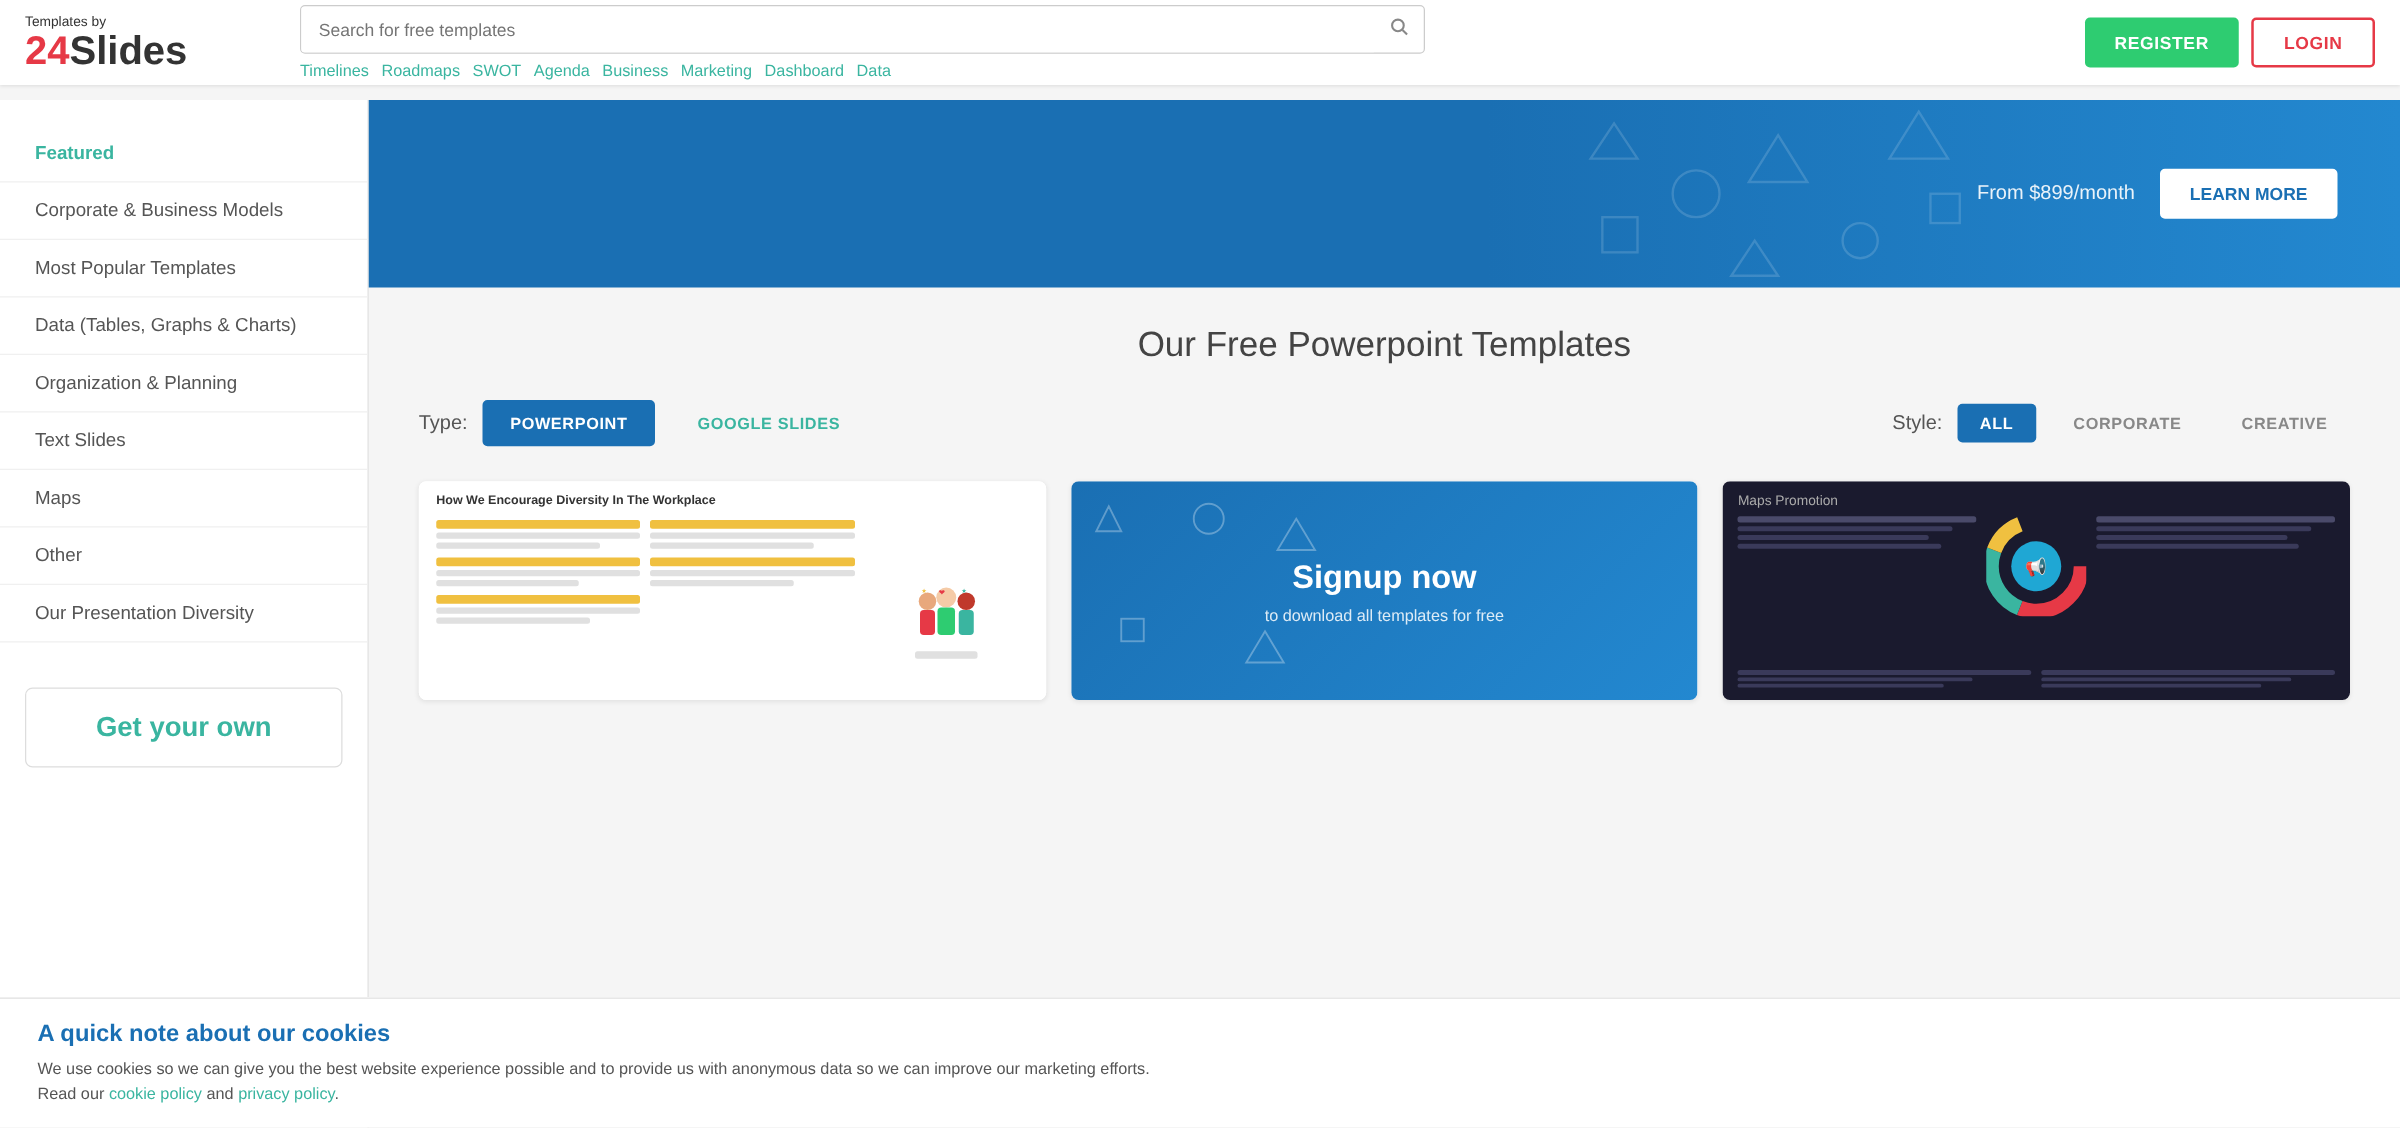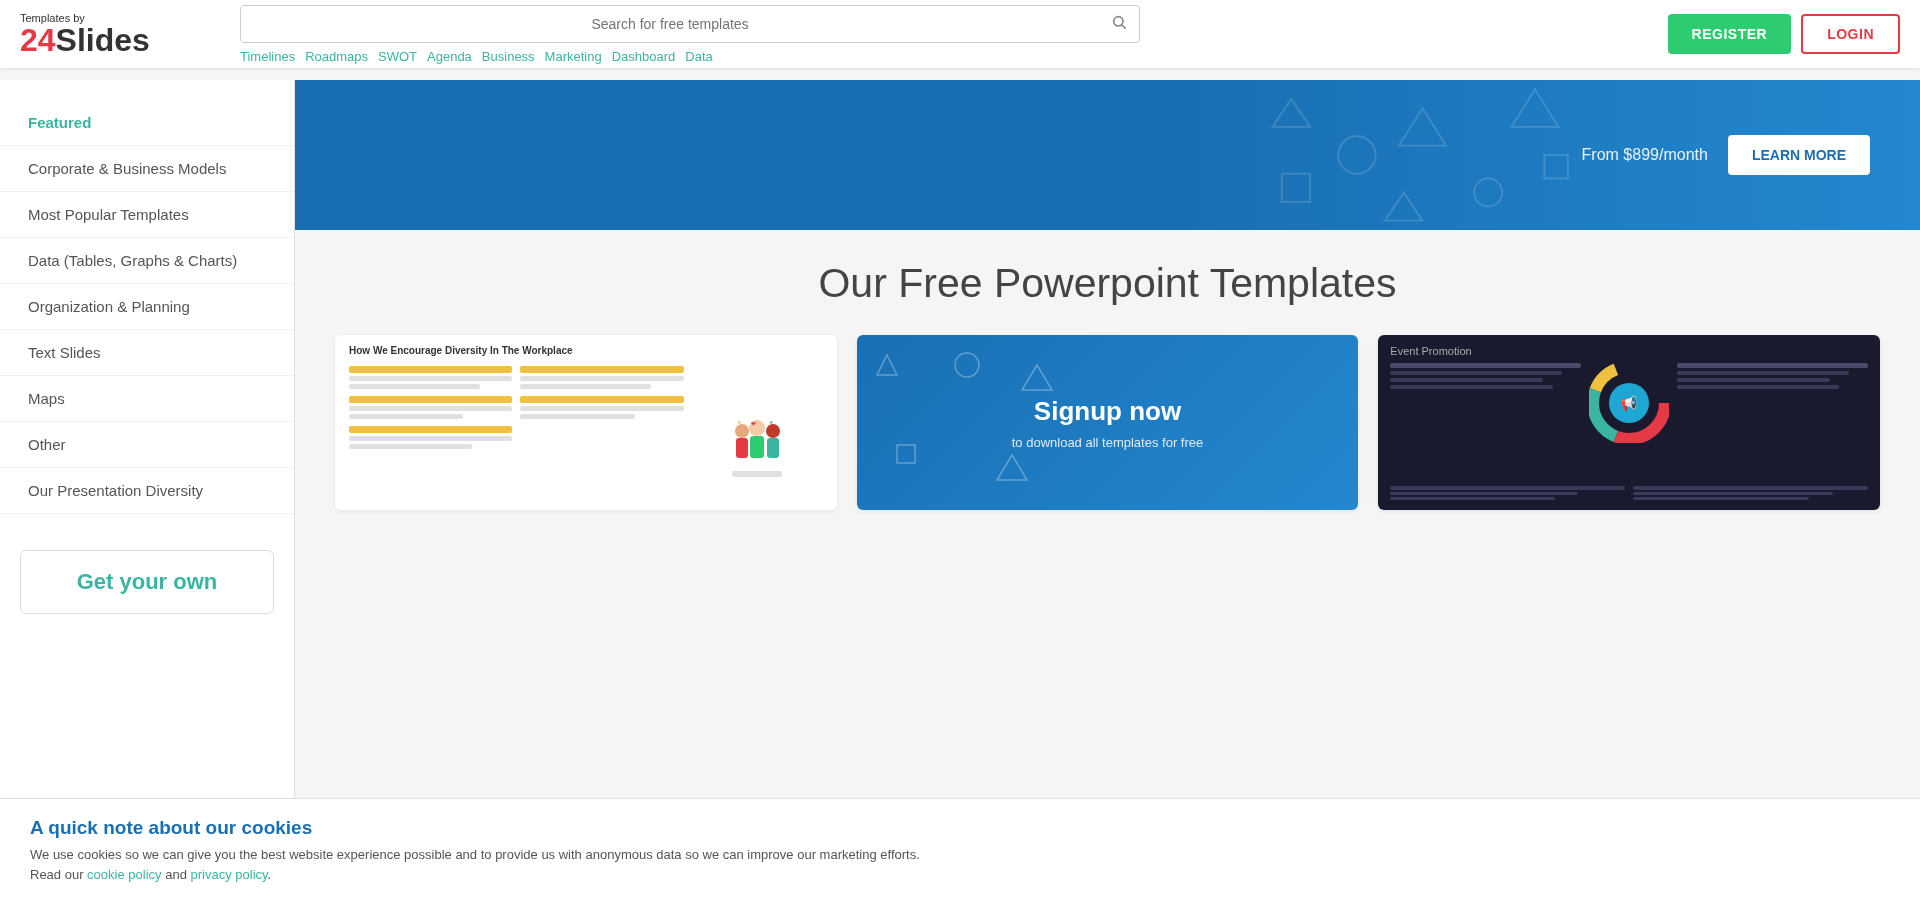--- a/index.html
+++ b/index.html
@@ -27,21 +27,21 @@
       display: flex; flex-direction: column; gap: 6px;
       margin: 0 20px;
     }
     .search-box {
       display: flex; align-items: center;
       border: 1.5px solid #ccc; border-radius: 4px;
       overflow: hidden; background: #fff;
     }
     .search-input {
       flex: 1; border: none; outline: none;
-      padding: 10px 14px; font-size: 14px; color: #555; text-align: center;
+      padding: 10px 14px; font-size: 14px; color: #555;
     }
     .search-btn {
       background: none; border: none; cursor: pointer;
       padding: 8px 12px; color: #888; font-size: 16px;
     }
     .search-tags {
       display: flex; gap: 10px;
     }
     .search-tag {
       font-size: 13px; color: #3ab5a0; cursor: pointer;
@@ -120,21 +120,21 @@
     .btn-learn-more {
       background: #fff; color: #1a6fb3;
       border: 2px solid #fff; border-radius: 4px;
       padding: 10px 22px; font-size: 14px; font-weight: 700;
       cursor: pointer; white-space: nowrap;
     }
 
     
     .templates-section { padding: 30px 40px; }
     .templates-title {
-      text-align: center; font-size: 41px; font-weight: 300;
+      text-align: center; font-size: 28px; font-weight: 300;
       color: #444; margin-bottom: 28px;
     }
 
     
     .filter-row {
       display: flex; align-items: center; justify-content: space-between;
       margin-bottom: 28px;
     }
     .filter-type { display: flex; align-items: center; gap: 12px; }
     .filter-label { font-size: 16px; color: #555; font-weight: 500; }
@@ -273,20 +273,33 @@
 
       <div class="banner-right">
         <span class="banner-price">From $899/month</span>
         <button class="btn-learn-more">LEARN MORE</button>
       </div>
     </div>
 
     <div class="templates-section">
       <h1 class="templates-title">Our Free Powerpoint Templates</h1>
 
+      <div class="filter-row">
+        <div class="filter-type">
+          <span class="filter-label">Type:</span>
+          <button class="filter-btn active-type">POWERPOINT</button>
+          <button class="filter-btn inactive-type">GOOGLE SLIDES</button>
+        </div>
+        <div class="filter-style">
+          <span class="filter-label">Style:</span>
+          <button class="style-btn active-style">ALL</button>
+          <button class="style-btn inactive-style">CORPORATE</button>
+          <button class="style-btn inactive-style">CREATIVE</button>
+        </div>
+      </div>
 
       <div class="cards-grid">
 
         <div class="card">
           <div class="card-thumb card-thumb-1">
             <div style="width:100%;height:100%;padding:10px 14px;display:flex;flex-direction:column;gap:6px;">
               <div style="font-size:10px;font-weight:700;color:#333;margin-bottom:4px;">How We Encourage Diversity In The Workplace</div>
 
               <div style="display:flex;gap:8px;flex:1;">
                 <div style="flex:1;display:flex;flex-direction:column;gap:3px;">
@@ -343,21 +356,21 @@
               </svg>
               <div class="signup-title">Signup now</div>
               <div class="signup-sub">to download all templates for free</div>
             </div>
           </div>
         </div>
 
         <div class="card">
           <div class="card-thumb card-thumb-3">
             <div style="width:100%;height:100%;padding:10px 12px;display:flex;flex-direction:column;">
-              <div style="font-size:11px;color:#aaa;margin-bottom:6px;">Event Promotion</div>
+              <div style="font-size:11px;color:#aaa;margin-bottom:6px;">Maps Promotion</div>
 
               <div style="display:flex;gap:8px;flex:1;">
                 <div style="flex:1;display:flex;flex-direction:column;gap:3px;">
                   <div style="height:5px;background:#4a4a6a;border-radius:2px;"></div>
                   <div style="height:4px;background:#3a3a5a;border-radius:2px;width:90%;"></div>
                   <div style="height:4px;background:#3a3a5a;border-radius:2px;width:80%;"></div>
                   <div style="height:4px;background:#3a3a5a;border-radius:2px;width:85%;"></div>
                 </div>
 
                 <div style="position:relative;width:80px;height:80px;margin:0 auto;">

